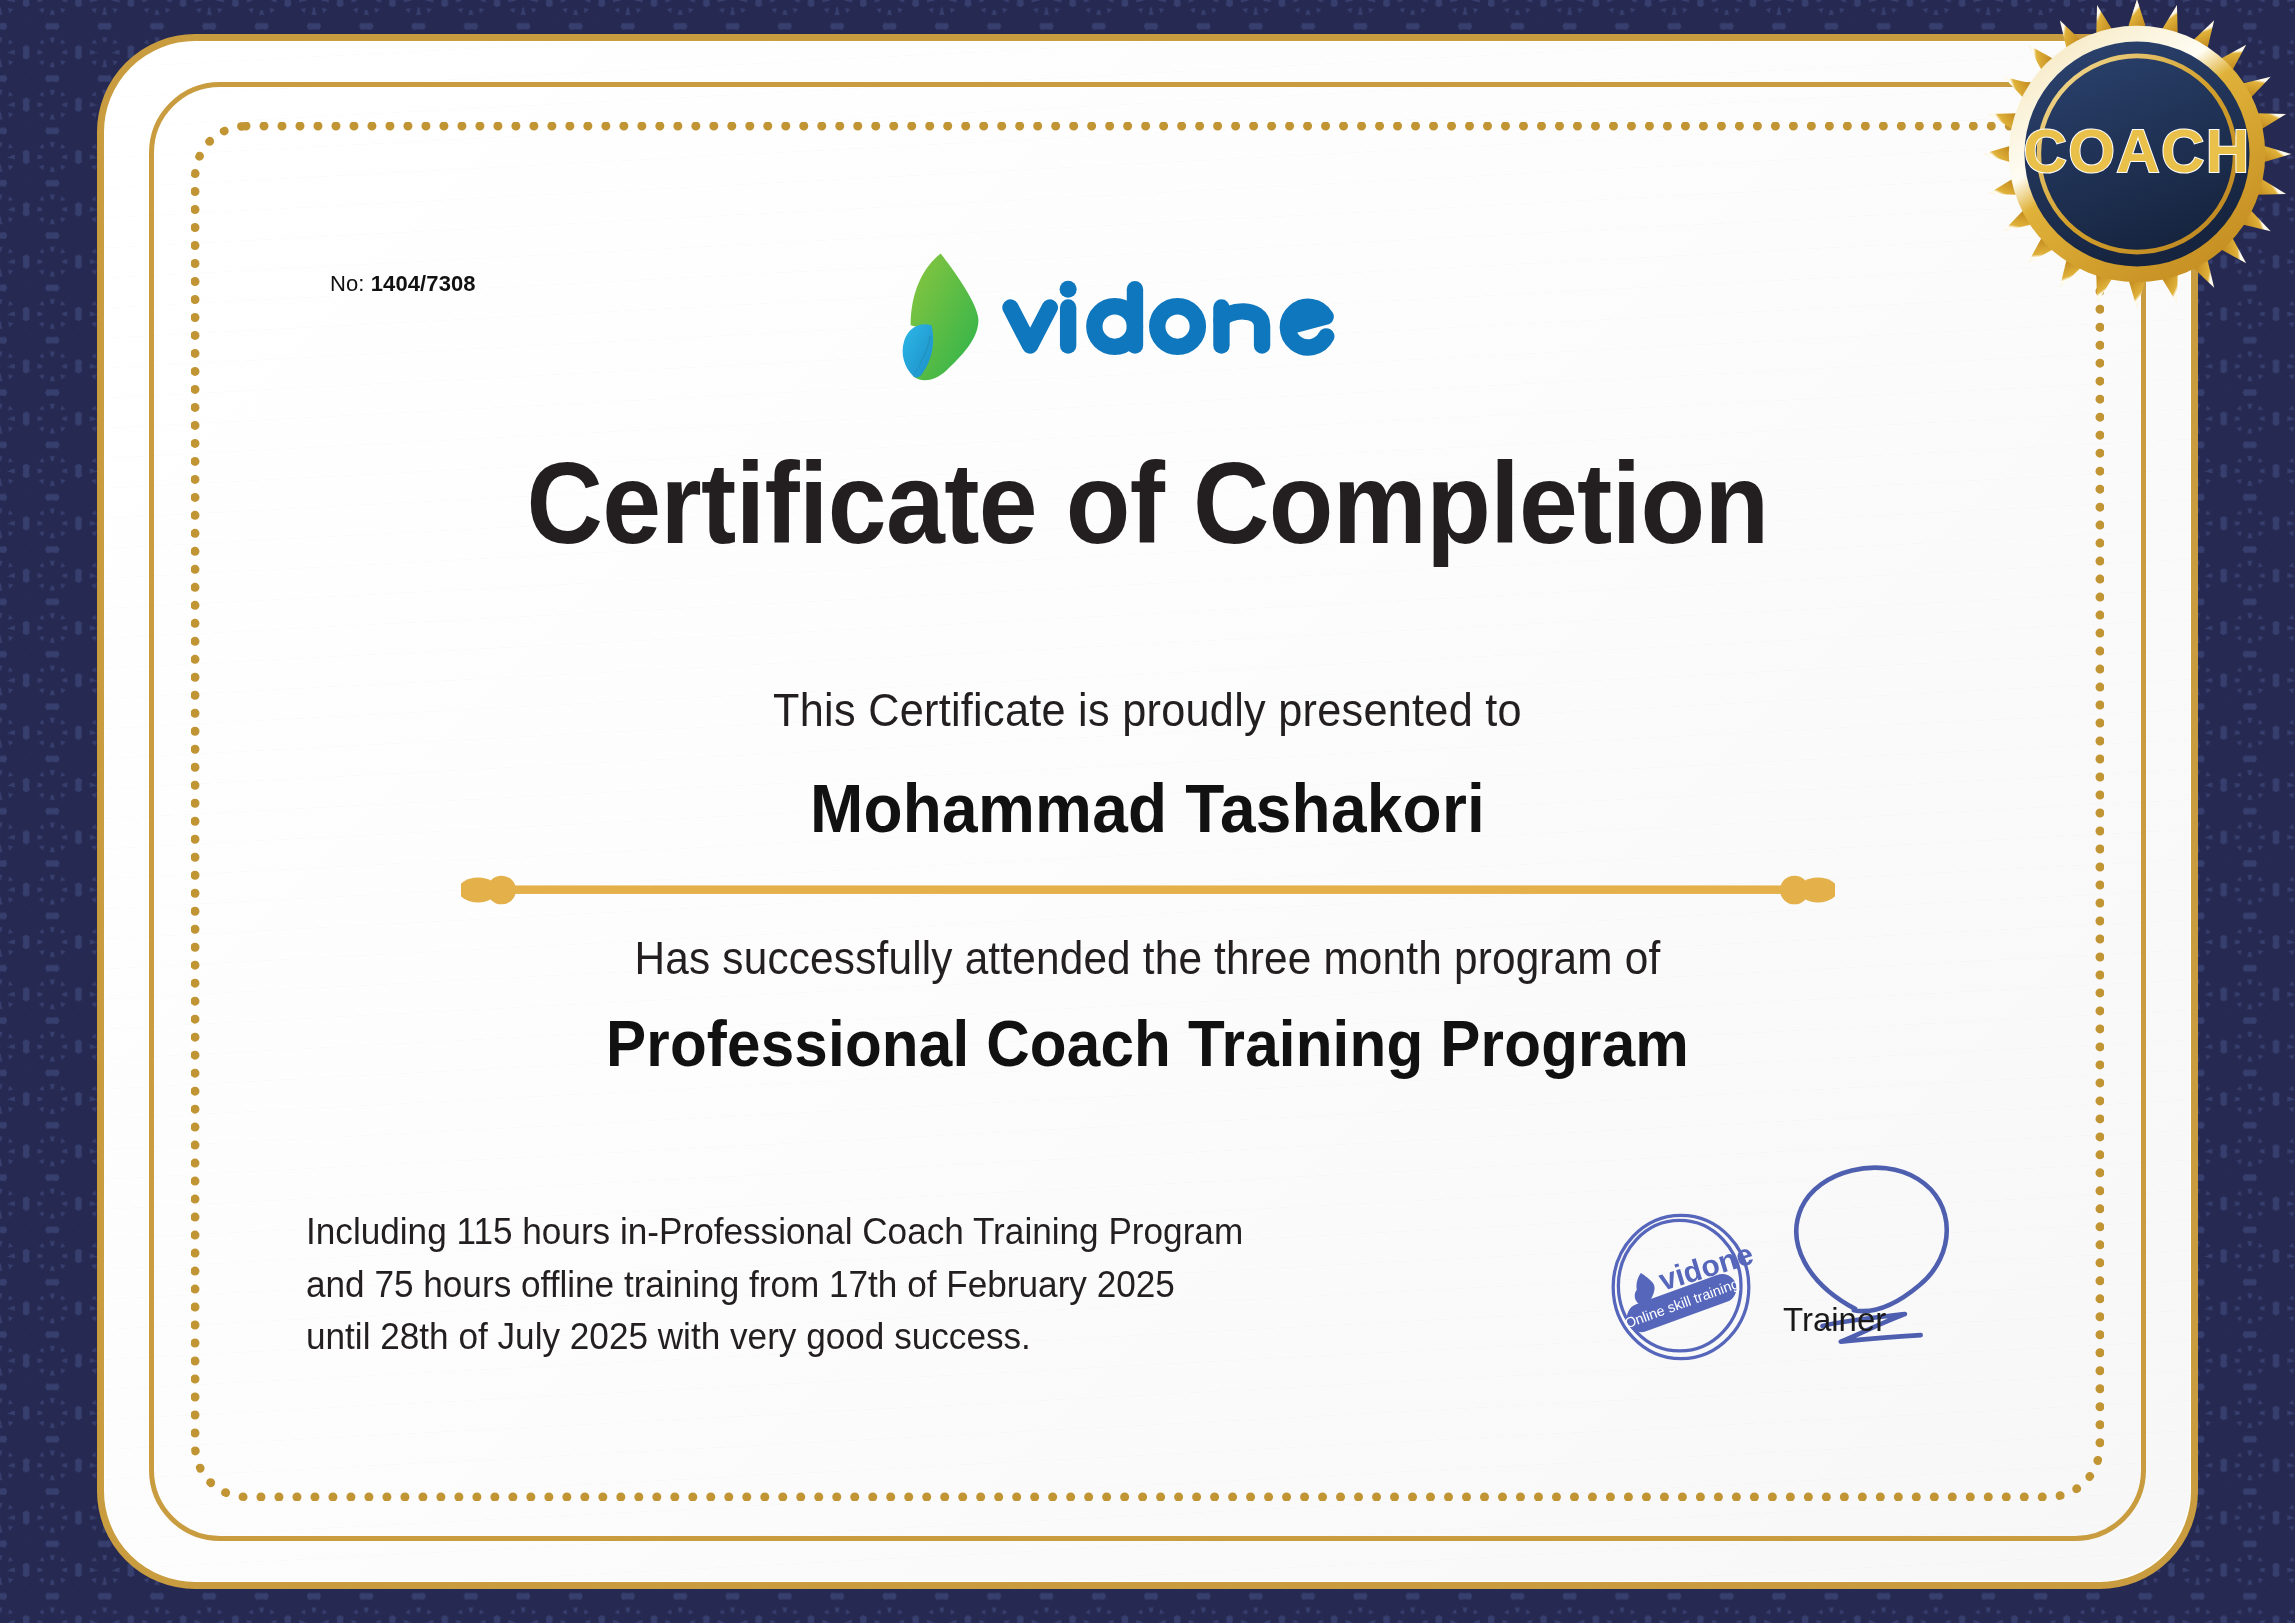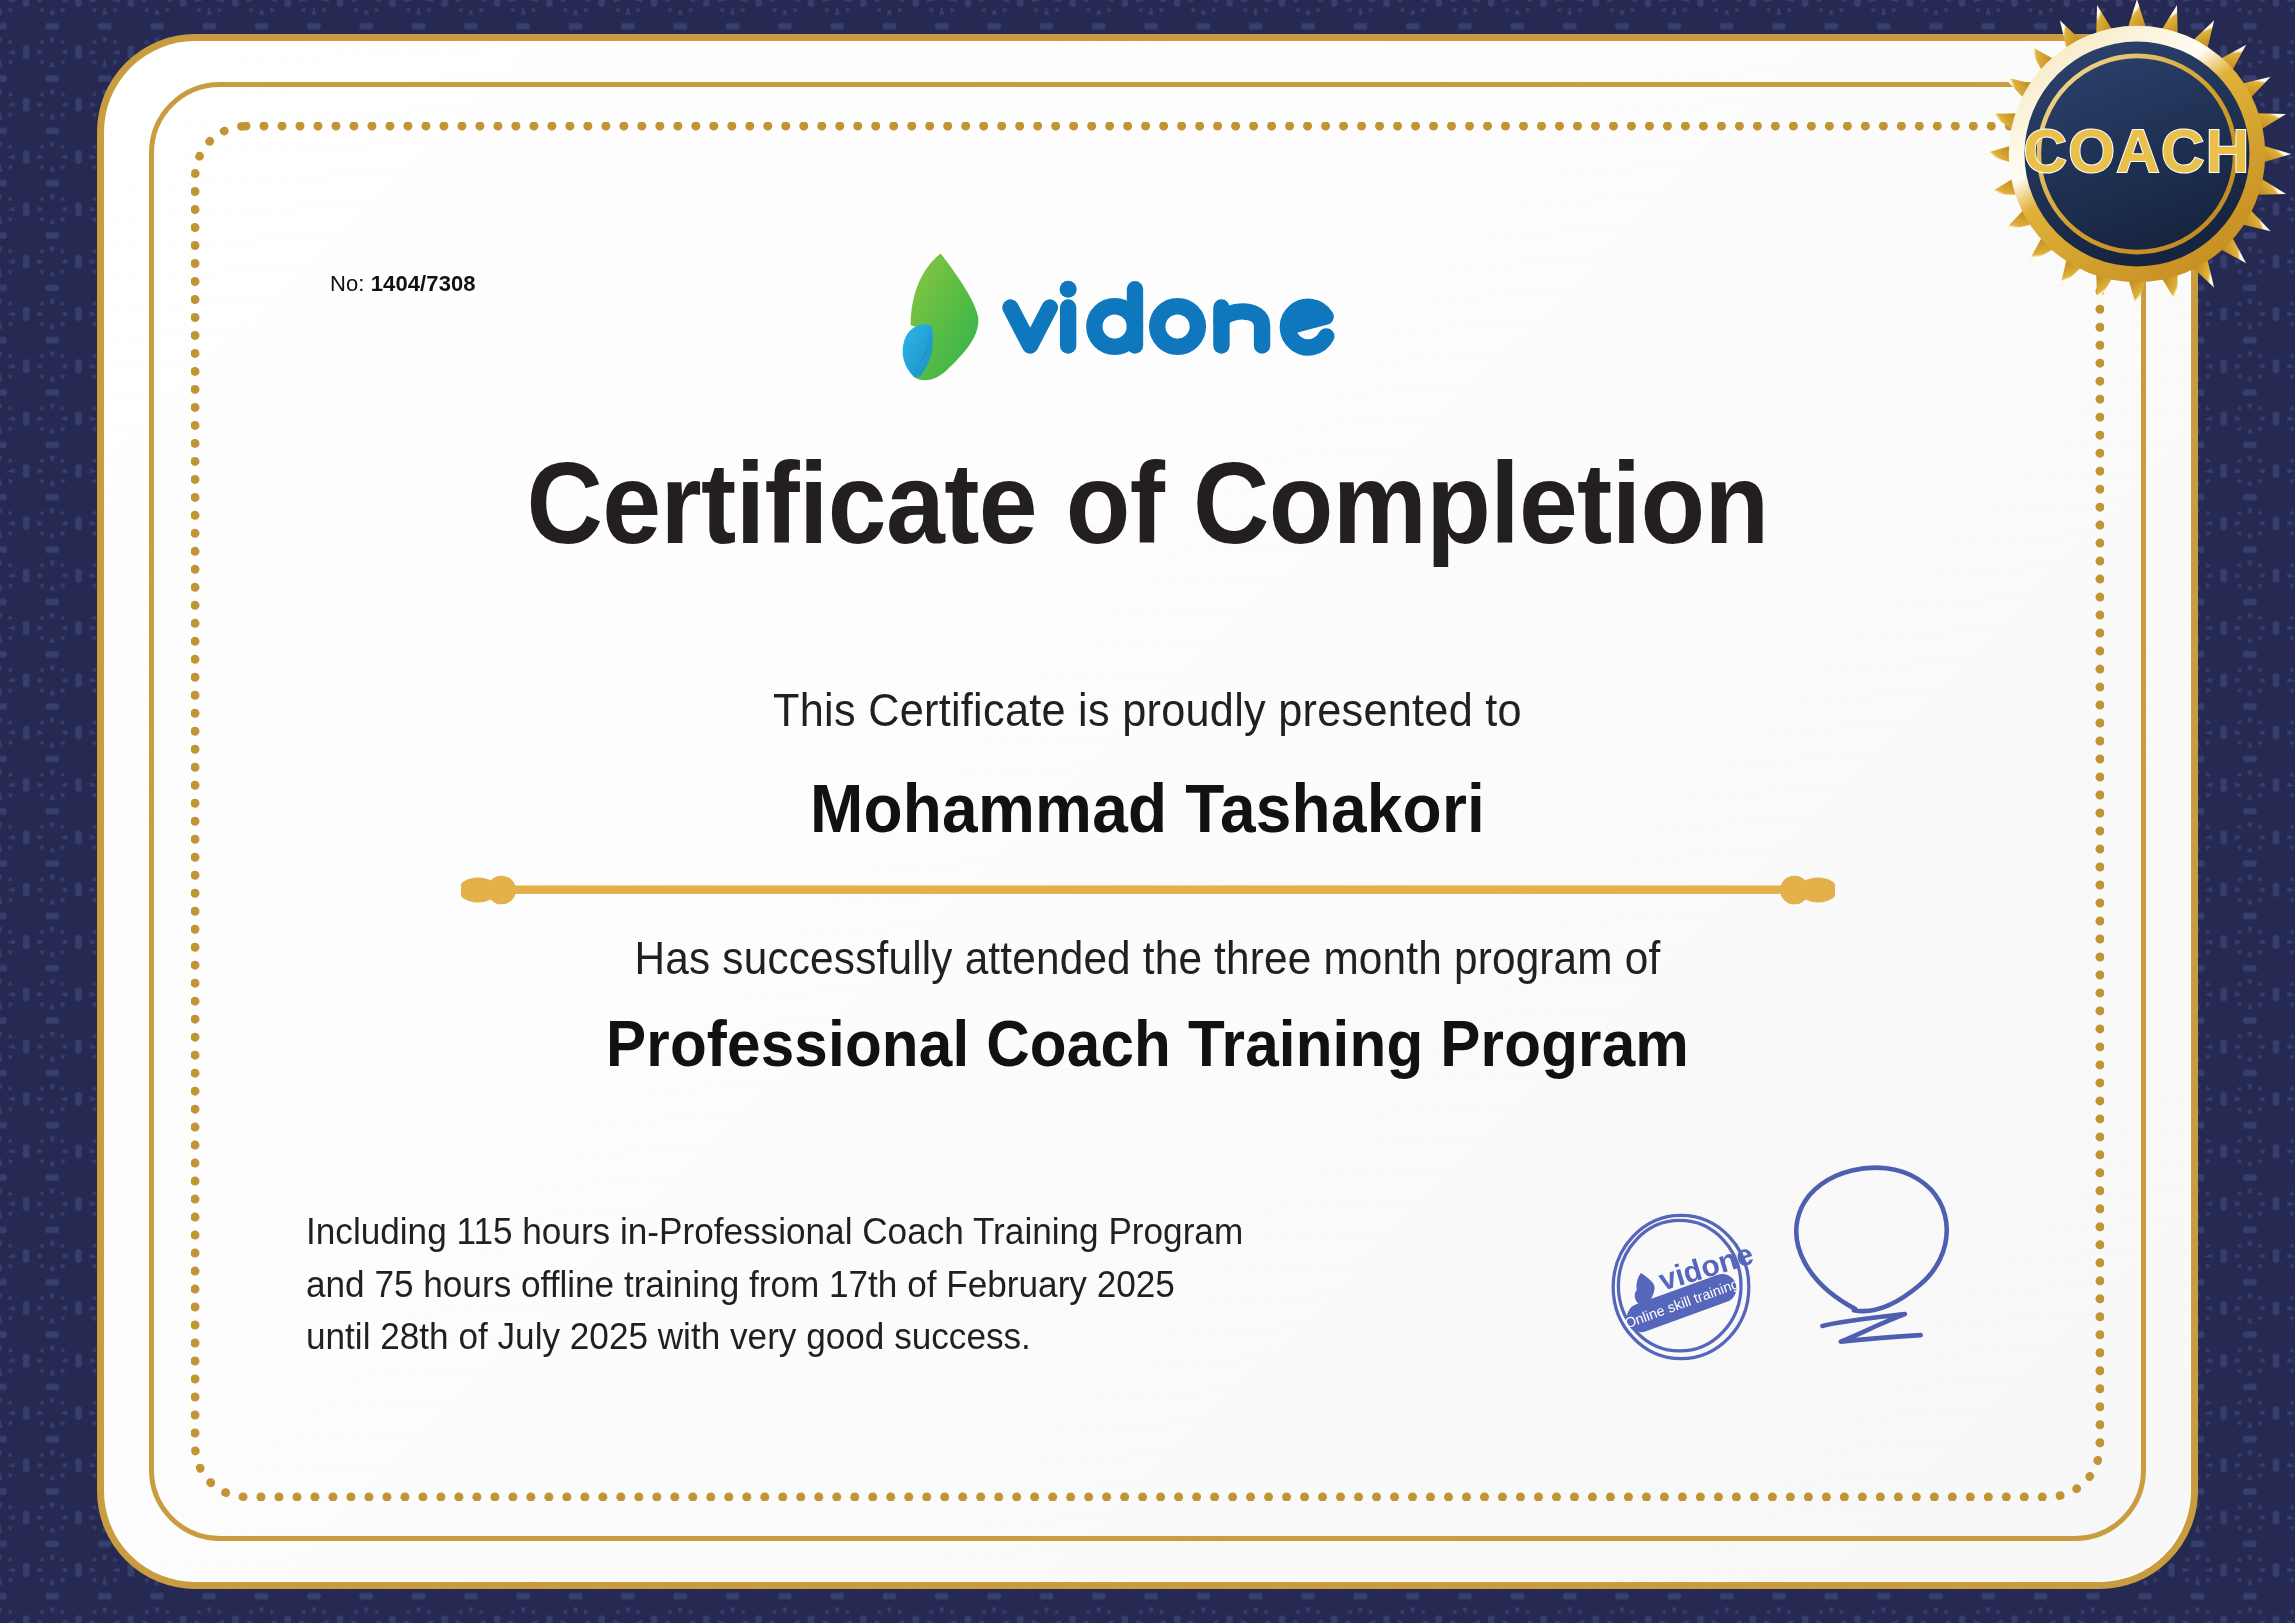--- a/index.html
+++ b/index.html
@@ -306,17 +306,18 @@
 
       <div class="signature">
         <svg viewBox="0 0 360 360" aria-hidden="true">
           <g fill="none" stroke="#4f5fb0" stroke-width="7" stroke-linecap="round" stroke-linejoin="round">
             <path d="M168 250 C96 212 62 150 86 96 C112 38 206 16 264 52 C322 88 322 168 266 214 C228 246 196 258 166 252"></path>
             <path d="M118 276 C160 266 212 262 244 258 C206 272 176 288 146 300 C186 296 236 292 268 290"></path>
           </g>
         </svg>
       </div>
 
+      <div class="sign-role">Trainer</div>
     </div>
 
   </div>
 </div>
 
 
 </body></html>

